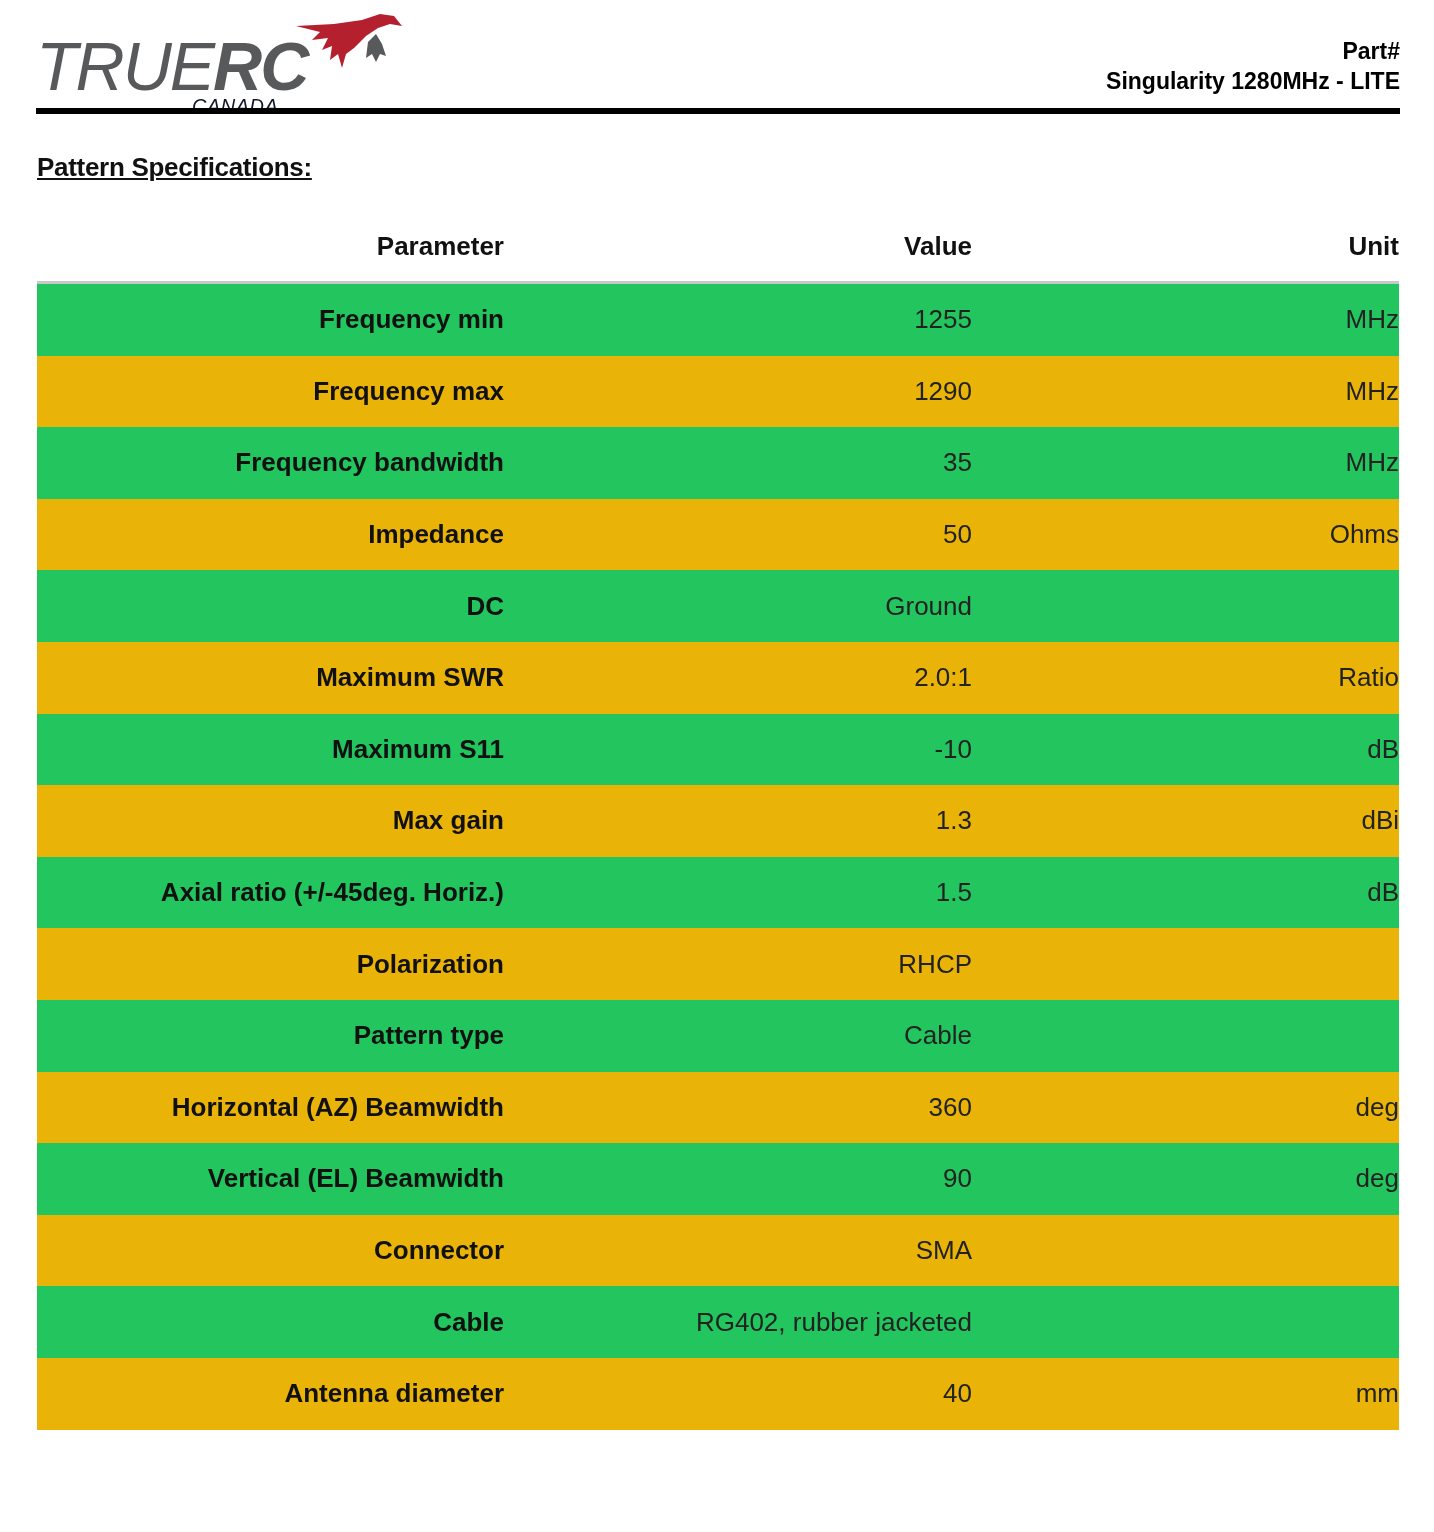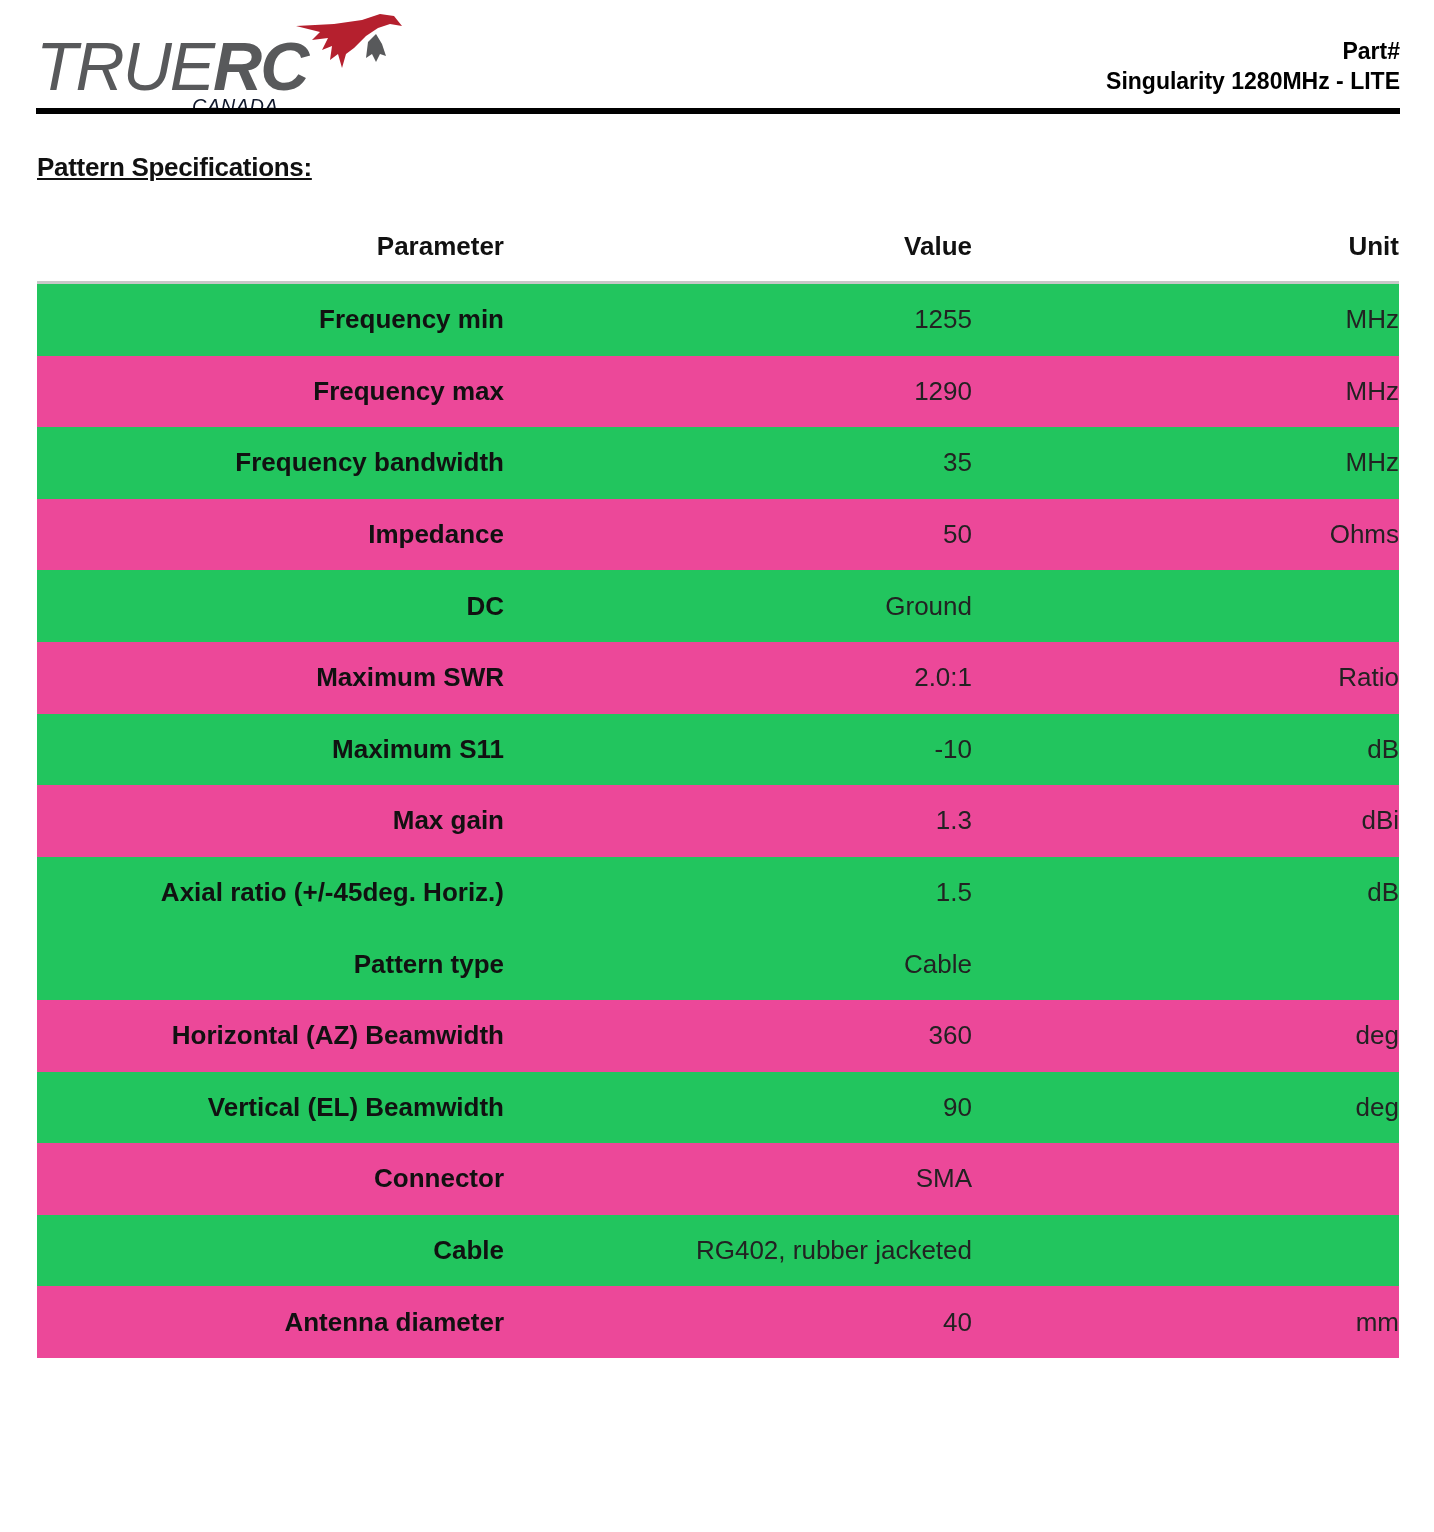--- a/index.html
+++ b/index.html
@@ -12,21 +12,21 @@
     .logo-leaf { position: absolute; left: 258px; top: 2px; width: 110px; height: 60px; }
     .part-block { position: absolute; right: 0; top: 36px; text-align: right; font-family: "Liberation Sans", sans-serif; font-weight: bold; font-size: 23px; line-height: 30px; color: #000; }
     .rule { position: absolute; left: 36px; top: 108px; width: 1364px; height: 6px; background: #000; }
     .section-title { position: absolute; left: 37px; top: 152px; font-family: "Liberation Sans", sans-serif; font-weight: bold; font-size: 26px; text-decoration: underline; color: #111; letter-spacing: -0.3px; }
     .spec-table { position: absolute; left: 37px; top: 211px; width: 1362px; border-collapse: collapse; }
     .spec-table th, .spec-table td { padding: 0 0 0 14px; height: 71.6px; font-size: 26px; text-align: right; vertical-align: middle; }
     .spec-table th { height: 70px; font-weight: bold; color: #111; border-bottom: 3px solid #c8c8c8; }
     .spec-table td.param { font-weight: bold; color: #111; }
     .spec-table td.val, .spec-table td.unit { font-weight: normal; color: #222; }
     .spec-table tr.odd td { background: #22c55e; }
-    .spec-table tr.even td { background: #ec4899; }
+    .spec-table tr.even td { background: #eab308; }
     .col-param { width: 453px; }
     .col-val { width: 454px; }
   </style>
 </head>
 <body>
 
 <div class="header">
   <div class="logo">
     <div class="logo-true"><span>TRUE</span><span class="logo-rc">RC</span></div>
     <div class="logo-canada">CANADA</div>
@@ -92,20 +92,25 @@
     <tr class="even">
       <td class="param">Max gain</td>
       <td class="val">1.3</td>
       <td class="unit">dBi</td>
     </tr>
     <tr class="odd">
       <td class="param">Axial ratio (+/-45deg. Horiz.)</td>
       <td class="val">1.5</td>
       <td class="unit">dB</td>
     </tr>
+    <tr class="even">
+      <td class="param">Polarization</td>
+      <td class="val">RHCP</td>
+      <td class="unit"></td>
+    </tr>
     <tr class="odd">
       <td class="param">Pattern type</td>
       <td class="val">Cable</td>
       <td class="unit"></td>
     </tr>
     <tr class="even">
       <td class="param">Horizontal (AZ) Beamwidth</td>
       <td class="val">360</td>
       <td class="unit">deg</td>
     </tr>

